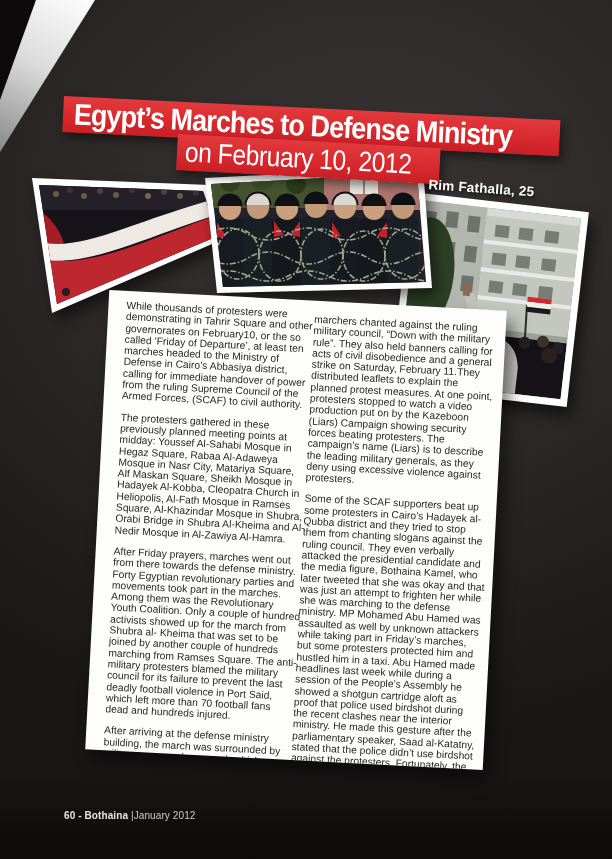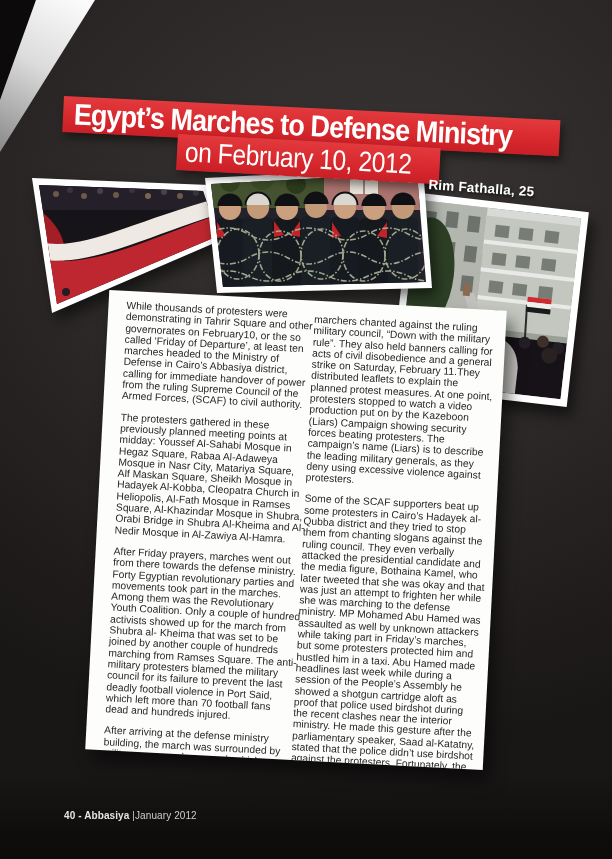--- a/index.html
+++ b/index.html
@@ -236,15 +236,15 @@
       <p>The protesters gathered in these previously planned meeting points at midday: Youssef Al-Sahabi Mosque in Hegaz Square, Rabaa Al-Adaweya Mosque in Nasr City, Matariya Square, Alf Maskan Square, Sheikh Mosque in Hadayek Al-Kobba, Cleopatra Church in Heliopolis, Al-Fath Mosque in Ramses Square, Al-Khazindar Mosque in Shubra, Orabi Bridge in Shubra Al-Kheima and Al-Nedir Mosque in Al-Zawiya Al-Hamra.</p>
       <p>After Friday prayers, marches went out from there towards the defense ministry. Forty Egyptian revolutionary parties and movements took part in the marches. Among them was the Revolutionary Youth Coalition. Only a couple of hundred activists showed up for the march from Shubra al- Kheima that was set to be joined by another couple of hundreds marching from Ramses Square. The anti-military protesters blamed the military council for its failure to prevent the last deadly football violence in Port Said, which left more than 70 football fans dead and hundreds injured.</p>
       <p>After arriving at the defense ministry building, the march was surrounded by military personnel, armored vehicles, concrete walls and barbed wire. The</p>
     </div>
     <div class="col col-right">
       <p>marchers chanted against the ruling military council, “Down with the military rule”. They also held banners calling for acts of civil disobedience and a general strike on Saturday, February 11.They distributed leaflets to explain the planned protest measures. At one point, protesters stopped to watch a video production put on by the Kazeboon (Liars) Campaign showing security forces beating protesters. The campaign’s name (Liars) is to describe the leading military generals, as they deny using excessive violence against protesters.</p>
       <p>Some of the SCAF supporters beat up some protesters in Cairo’s Hadayek al-Qubba district and they tried to stop them from chanting slogans against the ruling council. They even verbally attacked the presidential candidate and the media figure, Bothaina Kamel, who later tweeted that she was okay and that was just an attempt to frighten her while she was marching to the defense ministry. MP Mohamed Abu Hamed was assaulted as well by unknown attackers while taking part in Friday’s marches, but some protesters protected him and hustled him in a taxi. Abu Hamed made headlines last week while during a session of the People’s Assembly he showed a shotgun cartridge aloft as proof that police used birdshot during the recent clashes near the interior ministry. He made this gesture after the parliamentary speaker, Saad al-Katatny, stated that the police didn’t use birdshot against the protesters. Fortunately, the Friday marches ended without any reported serious incidents of violence.</p>
     </div>
   </div>
 
-  <div class="footer"><span class="b">40 - </span><span class="b">Abbasiya</span><span> |January 2012</span></div>
+  <div class="footer"><span class="b">60 - </span><span class="b">Bothaina</span><span> |January 2012</span></div>
 
 </div>
 
 </body></html>

